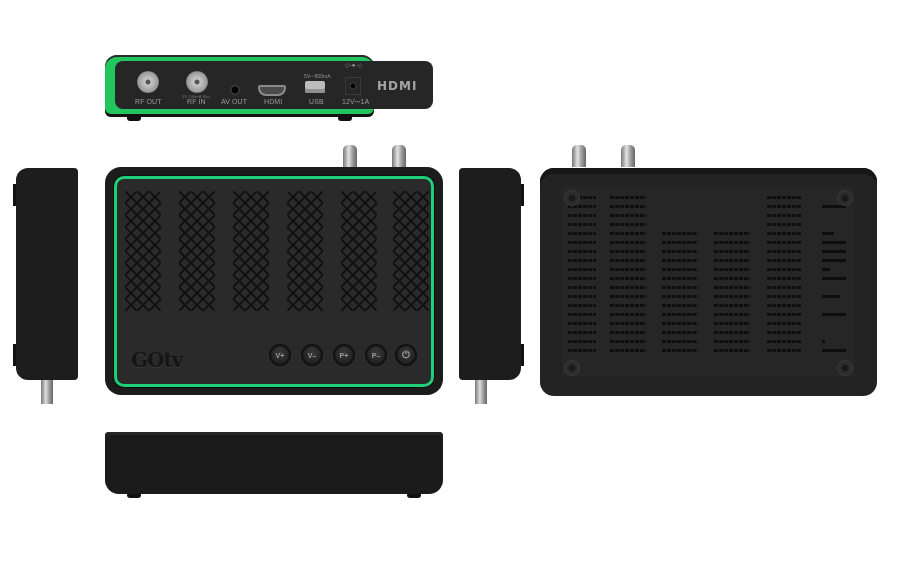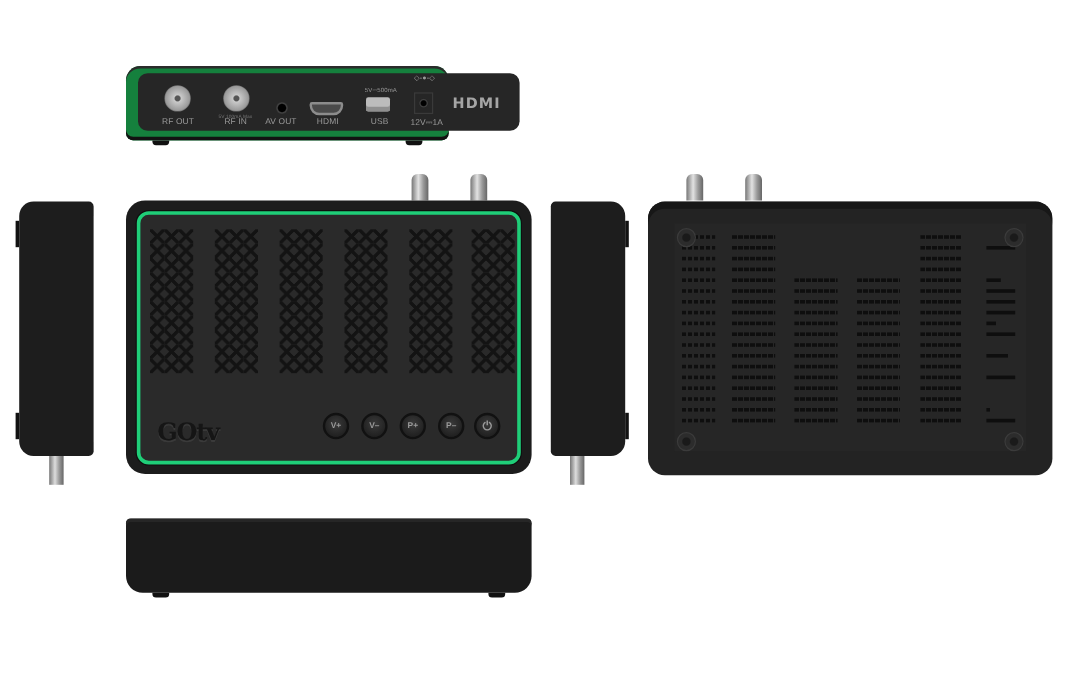--- a/index.html
+++ b/index.html
@@ -1,20 +1,20 @@
 <!DOCTYPE html>
 <html><head>
 <meta charset="utf-8">
 <style>
   html, body { margin:0; padding:0; background:#ffffff; }
   body { width:898px; height:569px; position:relative; overflow:hidden; font-family:"Liberation Sans", sans-serif; }
   .abs { position:absolute; }
 
   
-  .rear { left:105px; top:55px; width:269px; height:62px; background:#15803d; border-radius:12px 12px 6px 6px; box-shadow:inset 0 2px 0 #2b2b2b, inset 0 -3px 0 #121212; }
+  .rear { left:105px; top:55px; width:269px; height:62px; background:#22c55e; border-radius:12px 12px 6px 6px; box-shadow:inset 0 2px 0 #2b2b2b, inset 0 -3px 0 #121212; }
   .rear-panel { position:absolute; left:10px; top:6px; width:318px; height:48px; background:#262626; border-radius:8px; }
   .foot { position:absolute; width:14px; height:4px; background:#111; border-radius:0 0 3px 3px; }
   .coax { position:absolute; width:22px; height:22px; border-radius:50%; background:radial-gradient(circle at 50% 50%, #555 0 2px, #c9c9c9 3px, #9a9a9a 10px, #6d6d6d 11px); }
   .jack { position:absolute; width:10px; height:10px; border-radius:50%; background:radial-gradient(circle, #000 0 3px, #444 4px, #333 5px); }
   .hdmi-port { position:absolute; width:28px; height:11px; background:#4a4a4a; border:2px solid #8c8c8c; border-radius:2px 2px 8px 8px; box-sizing:border-box; }
   .usb-port { position:absolute; width:20px; height:12px; background:#bcbcbc; border-radius:2px; box-shadow:inset 0 -4px 0 #8f8f8f; }
   .dc-port { position:absolute; width:16px; height:18px; border:1px solid #3a3a3a; box-sizing:border-box; }
   .dc-port::after { content:""; position:absolute; left:3px; top:4px; width:8px; height:8px; border-radius:50%; background:radial-gradient(circle,#000 0 2px,#444 3px,#222 4px); }
   .lbl { position:absolute; color:#9a9a9a; font-size:7px; letter-spacing:0.1px; white-space:nowrap; }
   .lbl.tiny { font-size:4px; color:#777; }

